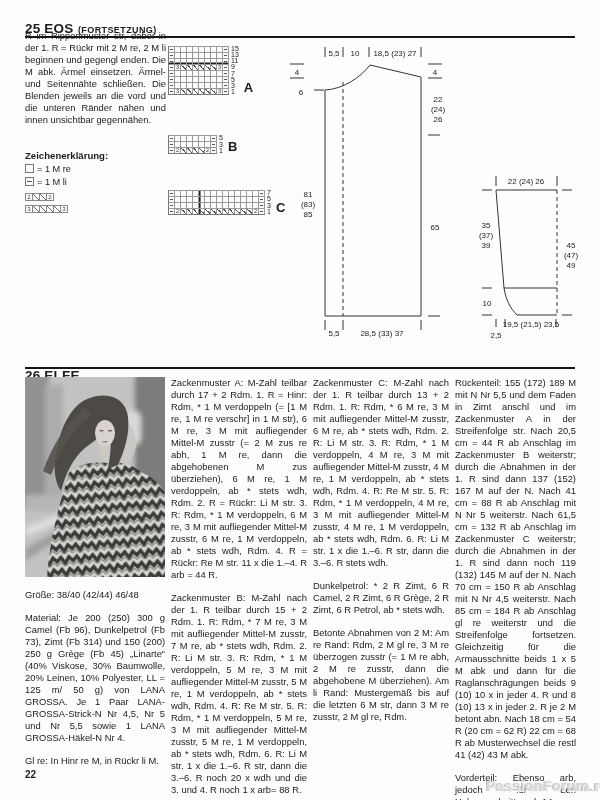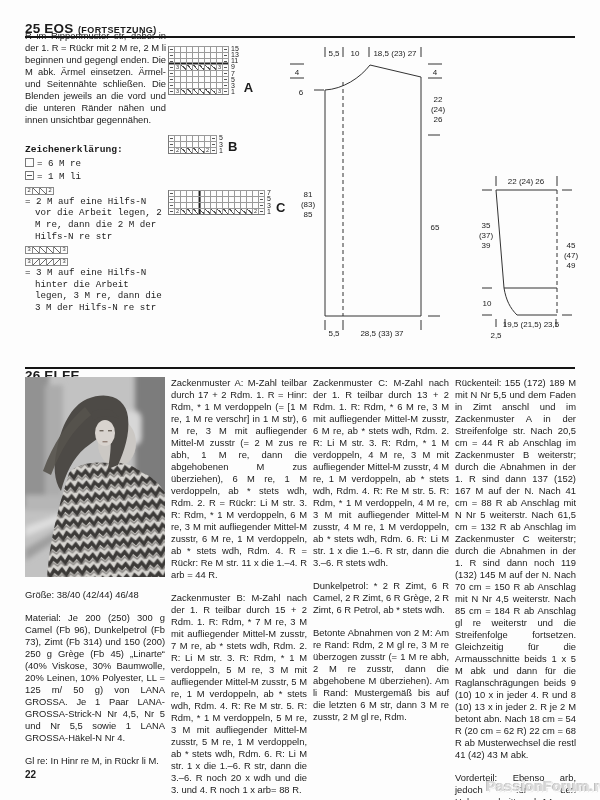--- a/index.html
+++ b/index.html
@@ -7,21 +7,21 @@
         font-family:"Liberation Sans",sans-serif;color:#1b1b1b;}
   .sec-head{position:absolute;left:25px;white-space:nowrap;}
   .sec-title{font-weight:bold;font-size:13.5px;letter-spacing:.2px;}
   .sec-suffix{font-weight:bold;font-size:9px;letter-spacing:.4px;}
   .sec-rule{position:absolute;left:25px;width:550px;height:2px;background:#151515;}
   .para{font-size:9.4px;line-height:12px;text-align:justify;margin:0 0 11px 0;}
   .b{font-weight:normal;}
   .u{}
   
   .eos-left{position:absolute;left:25px;top:30px;width:141px;}
-  .legend{margin-top:18px;font-size:9.2px;line-height:11.6px;font-family:Liberation Mono, monospace;}
+  .legend{margin-top:24px;font-size:9.2px;line-height:11.6px;}
   .legend-title{font-weight:bold;font-size:9.6px;margin-bottom:2px;}
   .leg-item{margin-bottom:2px;}
   .leg-inline .box{display:inline-block;width:7px;height:7px;border:1px solid #777;
      vertical-align:-1px;margin-right:3px;position:relative;}
   .leg-inline .box.dash::after{content:"";position:absolute;left:1px;right:1px;top:3px;height:1px;background:#555;}
   .leg-strip{display:flex;margin:4px 0 1px 0;}
   .leg-cell{width:6px;height:6px;border:1px solid #888;border-left:none;font-size:6px;
      line-height:6px;text-align:center;color:#444;}
   .leg-cell:first-child{border-left:1px solid #888;}
   .leg-cell.lf{background:linear-gradient(to top right,transparent 42%,#666 42%,#666 58%,transparent 58%);}
@@ -65,51 +65,39 @@
   </div>
   <div class="sec-rule" style="top:36px;"></div>
 
   <div class="eos-left">
     <div>
         <div class="para"><span>R im Rippenmuster str, dabei in der 1. R = Rückr mit 2 M re, 2 M li beginnen und gegengl enden. Die M abk. Ärmel einsetzen. Ärmel- und Seitennähte schließen. Die Blenden jeweils an die vord und die unteren Ränder nähen und innen unsichtbar gegennähen.</span></div>
       </div>
     <div class="legend">
       <div class="legend-title">Zeichenerklärung:</div>
       <div id="legend-items">
-          <div class="leg-item leg-inline"><span class="box"></span><span>= 6 M re</span></div>
+          <div class="leg-item leg-inline"><span class="box"></span><span>= 1 M re</span></div>
           <div class="leg-item leg-inline"><span class="box dash"></span><span>= 1 M li</span></div>
           <div class="leg-item">
             <div class="leg-strip">
               <div class="leg-cell">2</div>
               <div class="leg-cell lf"></div>
               <div class="leg-cell lf"></div>
               <div class="leg-cell">2</div>
-            </div>
-            <div class="leg-text">= 2 M auf eine Hilfs-N vor die Arbeit legen, 2 M re, dann die 2 M der Hilfs-N re str</div>
-          </div>
-          <div class="leg-item">
-            <div class="leg-strip">
-              <div class="leg-cell">3</div>
-              <div class="leg-cell lf"></div>
-              <div class="leg-cell lf"></div>
-              <div class="leg-cell lf"></div>
-              <div class="leg-cell lf"></div>
-              <div class="leg-cell">3</div>
             </div>
           </div>
           <div class="leg-item">
             <div class="leg-strip">
               <div class="leg-cell">3</div>
-              <div class="leg-cell lb"></div>
-              <div class="leg-cell lb"></div>
-              <div class="leg-cell lb"></div>
-              <div class="leg-cell lb"></div>
+              <div class="leg-cell lf"></div>
+              <div class="leg-cell lf"></div>
+              <div class="leg-cell lf"></div>
+              <div class="leg-cell lf"></div>
               <div class="leg-cell">3</div>
             </div>
-            <div class="leg-text">= 3 M auf eine Hilfs-N hinter die Arbeit legen, 3 M re, dann die 3 M der Hilfs-N re str</div>
           </div>
         </div>
     </div>
   </div>
 
   <div class="charts" id="charts">
       <div class="chart" style="margin-bottom: 40px;">
         <div class="grid" style="grid-template-columns: repeat(10, 6px);">
           <div class="cell dash"></div>
           <div class="cell"></div>

